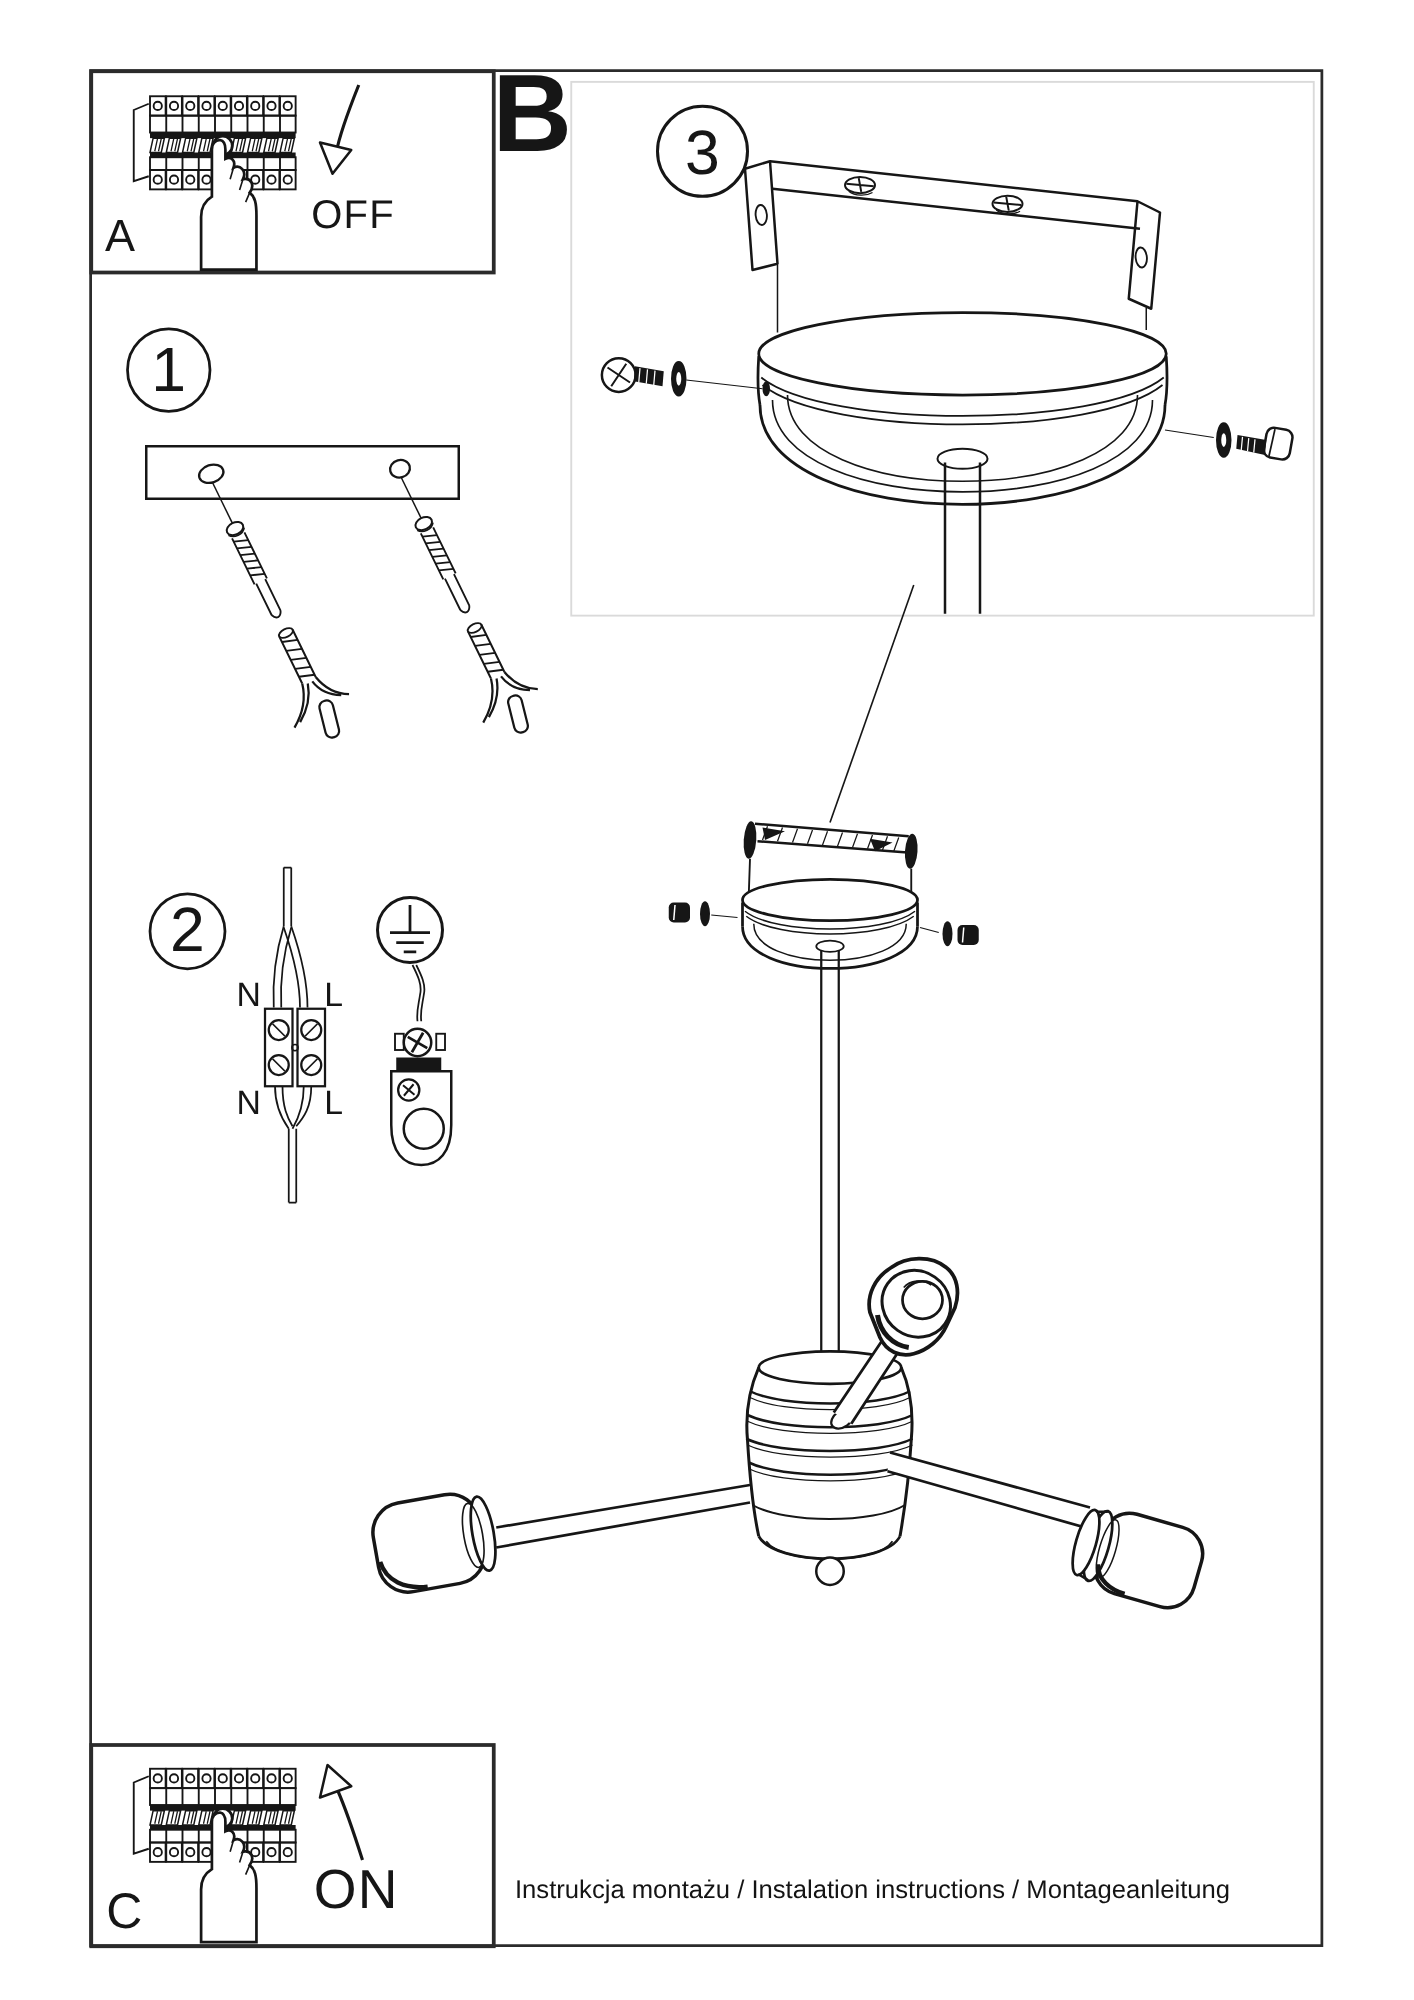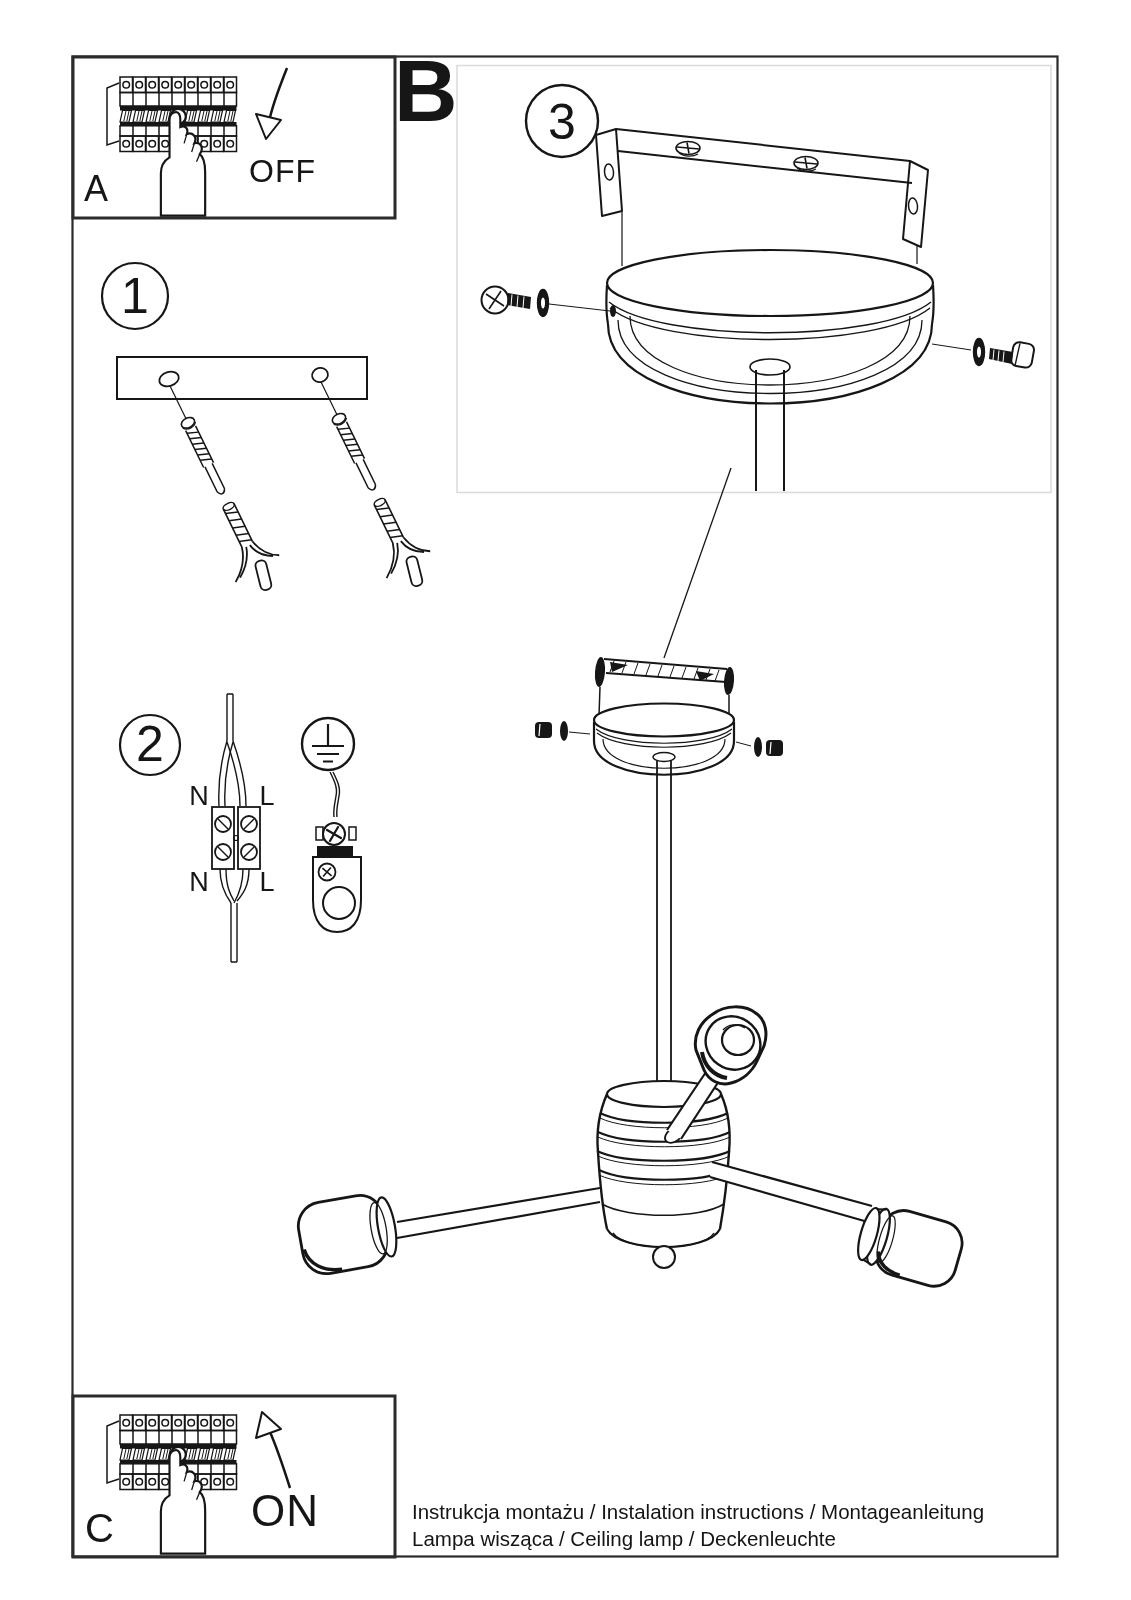--- a/index.html
+++ b/index.html
@@ -328,16 +328,15 @@
       <path d="M290,1488 C283,1466 277,1448 270,1432" stroke-width="2.5"></path>
       <path d="M262,1412 L256,1438 L281,1429 Z" fill="#fff" stroke-width="2" stroke-linejoin="round"></path>
     </g>
     <text class="lbl-c" x="85" y="1542" stroke="none">C</text>
     <text class="lbl-on" x="251" y="1526" stroke="none">ON</text>
   </g>
 </svg>
 
 <div class="footer">
   <div>Instrukcja montażu / Instalation instructions / Montageanleitung</div>
-  <div>Lampa wisząca / Ceiling lamp / Deckenleuchte</div>
 </div>
 
 </div>
 
 </body></html>

